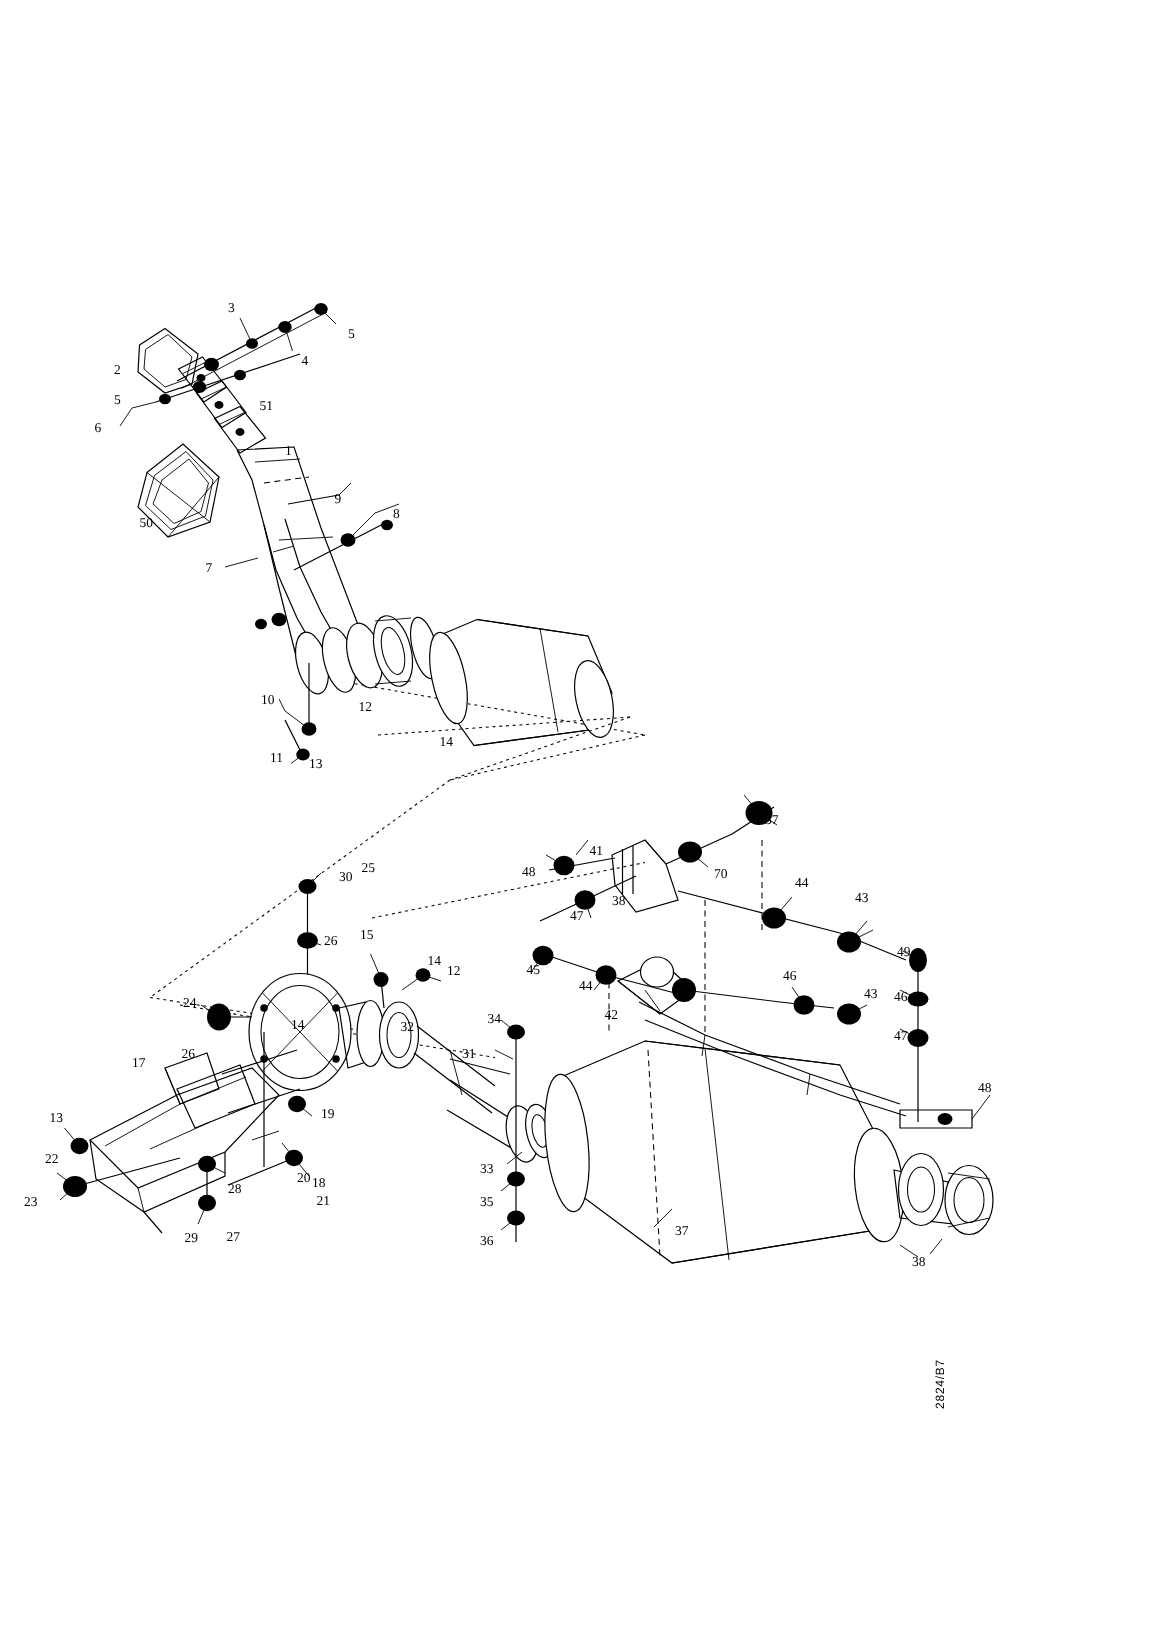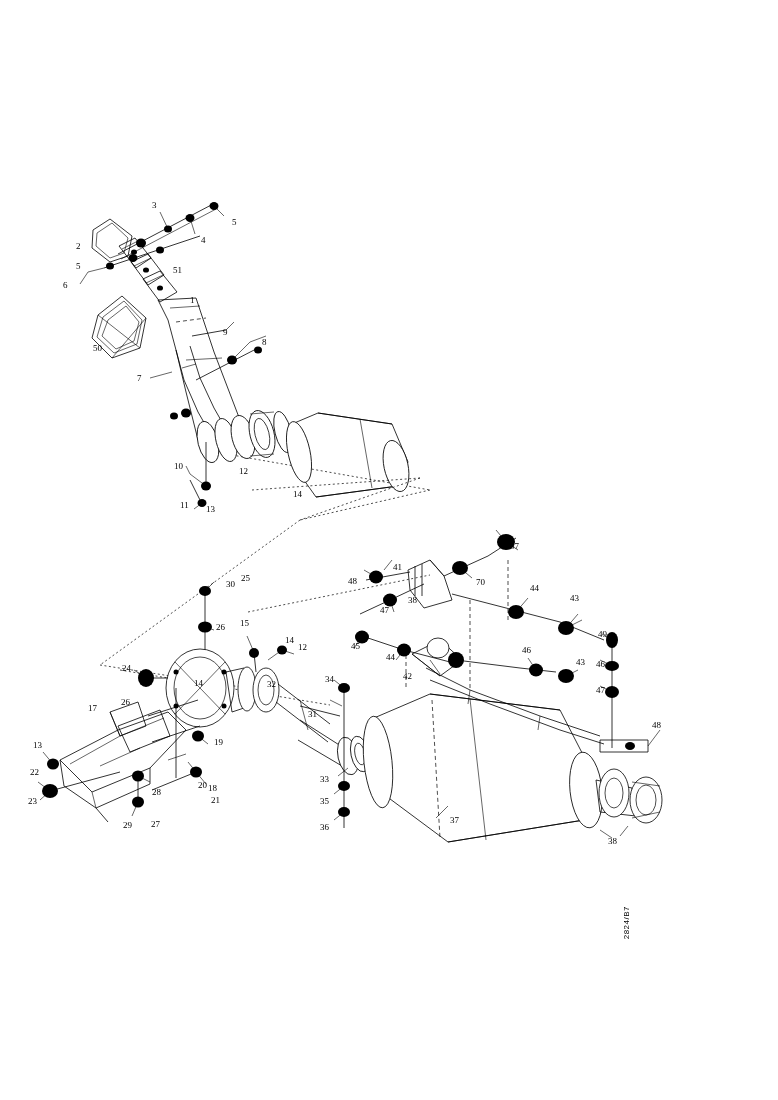--- a/index.html
+++ b/index.html
@@ -335,28 +335,28 @@
   <div class="callout" style="left:298px;top:643px;">12</div>
   <div class="callout" style="left:122px;top:664px;">24</div>
   <div class="callout" style="left:194px;top:679px;">14</div>
   <div class="callout" style="left:267px;top:680px;">32</div>
   <div class="callout" style="left:88px;top:704px;">17</div>
   <div class="callout" style="left:121px;top:698px;">26</div>
   <div class="callout" style="left:214px;top:738px;">19</div>
   <div class="callout" style="left:208px;top:752px;margin-top:32px;">18</div>
   <div class="callout" style="left:33px;top:741px;">13</div>
   <div class="callout" style="left:30px;top:768px;">22</div>
-  <div class="callout" style="left:28px;top:797px;">23</div>
+  <div class="callout" style="left:16px;top:797px;">23</div>
   <div class="callout" style="left:198px;top:781px;text-align:center;">20</div>
   <div class="callout" style="left:211px;top:796px;">21</div>
   <div class="callout" style="left:152px;top:788px;text-align:center;">28</div>
   <div class="callout" style="left:123px;top:821px;">29</div>
   <div class="callout" style="left:151px;top:820px;">27</div>
   <div class="callout" style="left:325px;top:675px;">34</div>
-  <div class="callout" style="left:308px;top:698px;margin-top:12px;">31</div>
+  <div class="callout" style="left:308px;top:698px;">31</div>
   <div class="callout" style="left:320px;top:775px;">33</div>
   <div class="callout" style="left:320px;top:797px;">35</div>
   <div class="callout" style="left:320px;top:823px;">36</div>
   <div class="callout" style="left:418px;top:816px;margin-left:32px;">37</div>
   <div class="callout" style="left:608px;top:837px;">38</div>
   <div class="callout" style="left:510px;top:542px;">57</div>
   <div class="callout" style="left:476px;top:578px;">70</div>
   <div class="callout" style="left:393px;top:563px;">41</div>
   <div class="callout" style="left:348px;top:577px;">48</div>
   <div class="callout" style="left:408px;top:596px;">38</div>

